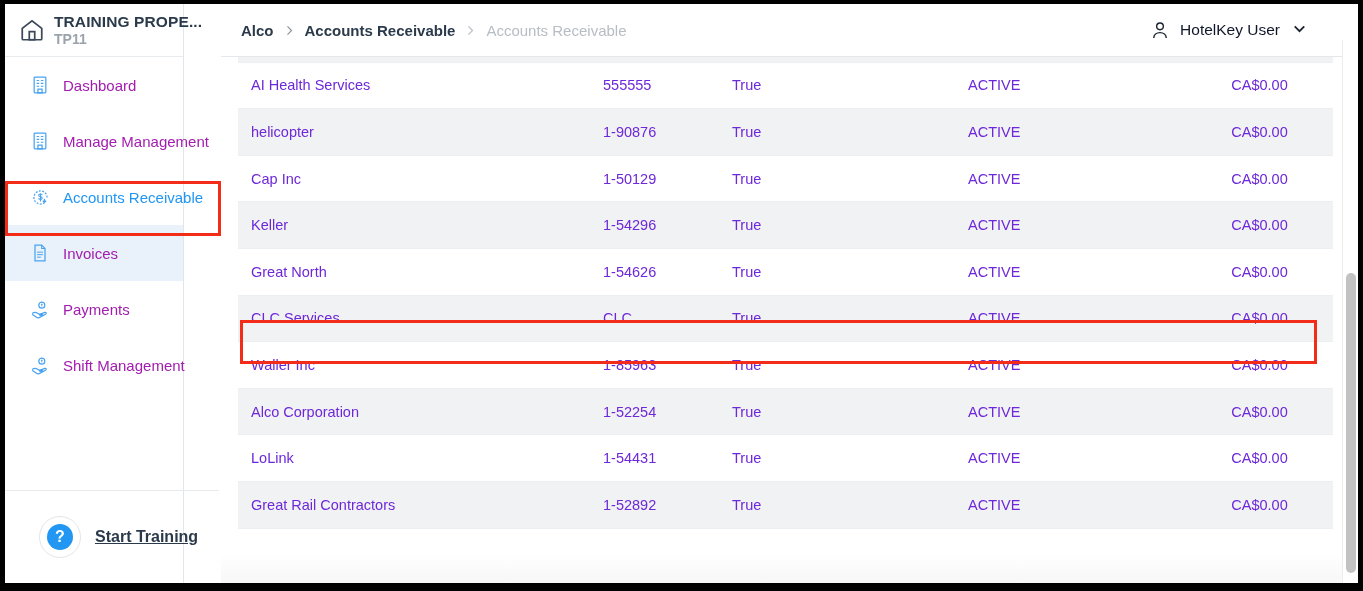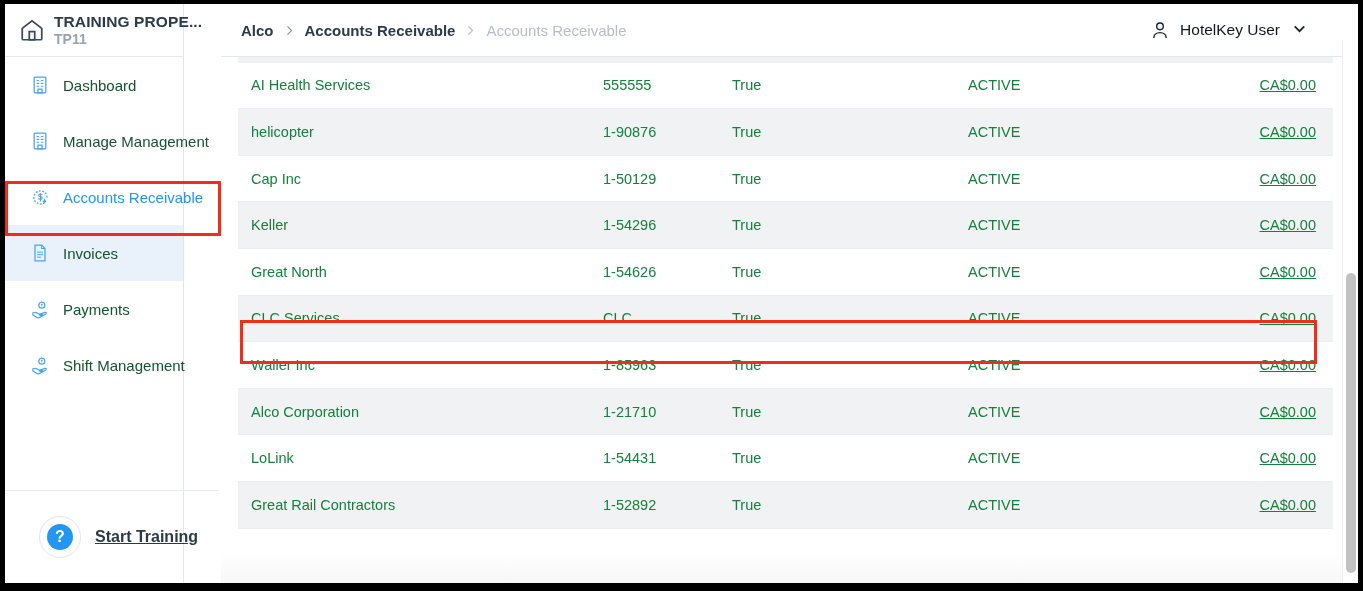--- a/index.html
+++ b/index.html
@@ -69,21 +69,21 @@
     cursor: pointer;
   }
   .nav-item .nav-icon {
     width: 22px; height: 22px;
     flex: 0 0 22px;
     margin-right: 12px;
     display: flex; align-items: center; justify-content: center;
   }
   .nav-label {
     font-size: 15px;
-    color: #14532d;
+    color: #a21caf;
     white-space: nowrap;
   }
   .nav-item.active .nav-label { color: #2196f3; }
   .nav-item.shaded { background: #e9f2fb; align-items: center; }
 
   
   .nav-hl {
     position: absolute;
     left: 5px;
     top: 181px;
@@ -175,33 +175,33 @@
     width: 1095px;
     height: 498px;
     overflow: hidden;
   }
   .row {
     position: relative;
     display: flex;
     align-items: center;
     height: 46.6px;
     font-size: 14.5px;
-    color: #15803d;
+    color: #6d28d9;
     border-bottom: 1px solid #eceff1;
     cursor: pointer;
   }
   .row.odd { background: #f1f2f3; }
   .row.even { background: #ffffff; }
   .row.first { margin-top: -41px; }
 
   .c-name   { width: 365px; padding-left: 13px; white-space: nowrap; overflow: hidden; }
   .c-acct   { width: 129px; white-space: nowrap; }
   .c-bool   { width: 236px; white-space: nowrap; }
   .c-status { width: 235px; white-space: nowrap; }
-  .c-amt    { flex: 1; text-align: right; padding-right: 17px; white-space: nowrap; text-decoration: underline; }
+  .c-amt    { flex: 1; text-align: center; padding-right: 17px; white-space: nowrap; }
 
   
   .row-hl {
     position: absolute;
     left: 240px;
     top: 320px;
     width: 1077px;
     height: 44px;
     border: 3px solid #f22c18;
     box-sizing: border-box;
@@ -441,21 +441,21 @@
       <div class="row even">
         <span class="c-name">Waller Inc</span>
         <span class="c-acct">1-85963</span>
         <span class="c-bool">True</span>
         <span class="c-status">ACTIVE</span>
         <span class="c-amt">CA$0.00</span>
       </div>
 
       <div class="row odd">
         <span class="c-name">Alco Corporation</span>
-        <span class="c-acct">1-21710</span>
+        <span class="c-acct">1-52254</span>
         <span class="c-bool">True</span>
         <span class="c-status">ACTIVE</span>
         <span class="c-amt">CA$0.00</span>
       </div>
 
       <div class="row even">
         <span class="c-name">LoLink</span>
         <span class="c-acct">1-54431</span>
         <span class="c-bool">True</span>
         <span class="c-status">ACTIVE</span>

